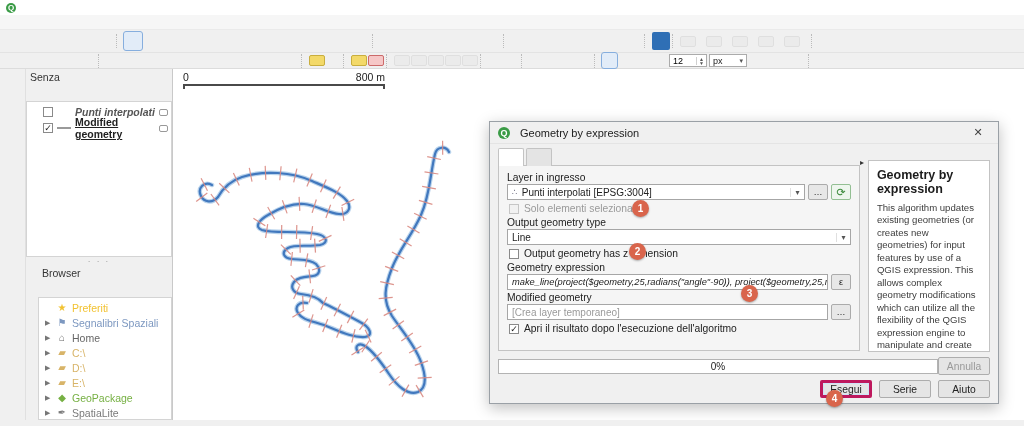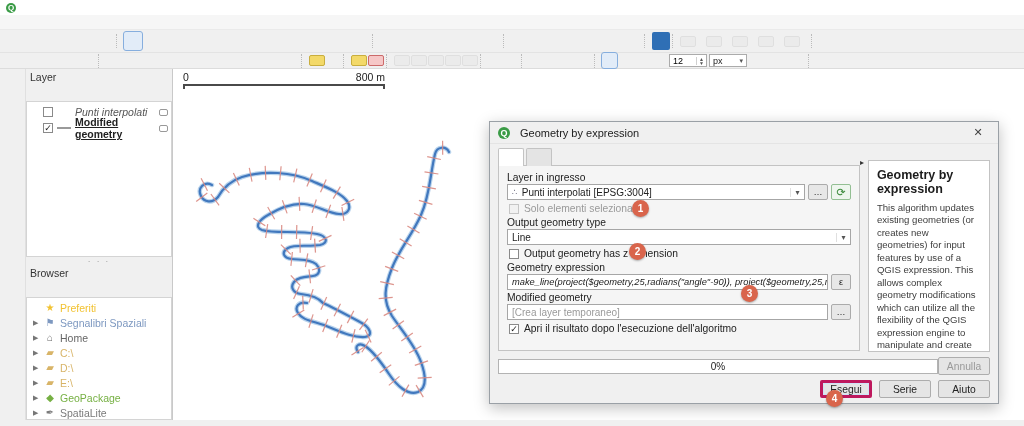--- a/index.html
+++ b/index.html
@@ -37,21 +37,21 @@
   .panel-hd { height:15px; display:flex; align-items:center; font-size:10.5px; padding:0 4px; color:#333; }
   .panel-hd .pbtns { margin-left:auto; display:flex; gap:3px; font-size:8px; color:#777; }
   .panel-tb { height:17px; display:flex; align-items:center; padding:0 3px; }
   .panel-tb .ticon { width:15px; height:15px; font-size:10px; }
   .panel-list { background:#fff; border:1px solid #d4d4d4; flex:1; overflow:hidden; padding:2px 0; }
   .lrow { display:flex; align-items:center; height:16px; font-size:10.5px; padding:0 3px 0 16px; position:relative; }
   .lrow .cb { width:10px; height:10px; border:1px solid #8a8a8a; background:#fff; margin-right:4px; font-size:9px; line-height:9px; text-align:center; color:#222; flex:0 0 auto; }
   .lrow.on .cb::after { content:"✓"; }
   .lrow .sw { width:14px; height:2px; margin-right:4px; flex:0 0 auto; }
   .lrow .ind { margin-left:auto; width:9px; height:7px; border:1px solid #999; border-radius:2px; flex:0 0 auto; }
-  .lrow.it .lname { font-style:italic; color:#555; }
+  .lrow.it .lname { font-style:italic; color:#555;font-weight:bold; }
   .lrow.b .lname { font-weight:bold; }
   .lrow.bu .lname { font-weight:bold; text-decoration:underline; }
   .splitter { height:8px; display:flex; align-items:center; justify-content:center; color:#999; font-size:8px; letter-spacing:2px; }
   .trow { display:flex; align-items:center; height:15px; font-size:10.5px; padding-left:6px; }
   .trow .exp { width:10px; font-size:7px; color:#777; flex:0 0 auto; }
   .trow .tico { width:14px; text-align:center; font-size:10px; margin-right:3px; flex:0 0 auto; }
   .canvas { flex:1; background:#fff; position:relative; border-left:1px solid #c9c9c9; overflow:hidden; }
   .scalebar { position:absolute; left:10px; top:2px; width:202px; font-size:10.5px; color:#222; }
   .scalebar .lbls { display:flex; justify-content:space-between; }
   .scalebar .bar { height:5px; border-top:2px solid #4a4a4a; border-left:2px solid #4a4a4a; border-right:2px solid #4a4a4a; margin-top:1px; }
@@ -294,21 +294,21 @@
       <span class="ticon" style="color: rgb(201, 201, 201);"></span>
       <span class="ticon" style="color: rgb(201, 201, 201);"></span>
       <span class="ticon" style="color: rgb(201, 201, 201);"></span>
       <span class="ticon" style="color: rgb(58, 122, 189);"></span>
     </div>
 
   <div class="sidecol">
 
     <div class="panel" style="height:188px;">
       <div class="panel-hd">
-        <span>Layer</span>
+        <span>Senza</span>
         <span class="pbtns">
 
         <span></span>
             <span></span>
           </span>
       </div>
       <div class="panel-tb">
 
       <span class="ticon" style="color: rgb(160, 90, 44);"></span>
           <span class="ticon" style="color: rgb(136, 136, 136);"></span>
@@ -331,21 +331,21 @@
           <div class="lrow on bu">
             <span class="cb"></span>
             <span class="sw" style="background: rgb(154, 154, 154);"></span>
             <span class="lname">Modified geometry</span>
             <span class="ind"></span>
           </div>
         </div>
     </div>
     <div class="splitter">· · ·</div>
 
-    <div class="panel" style="flex:1;">
+    <div class="panel" style="flex:1;margin-left:12px;">
       <div class="panel-hd">
         <span>Browser</span>
         <span class="pbtns">
 
         <span></span>
             <span></span>
           </span>
       </div>
       <div class="panel-tb">
 

